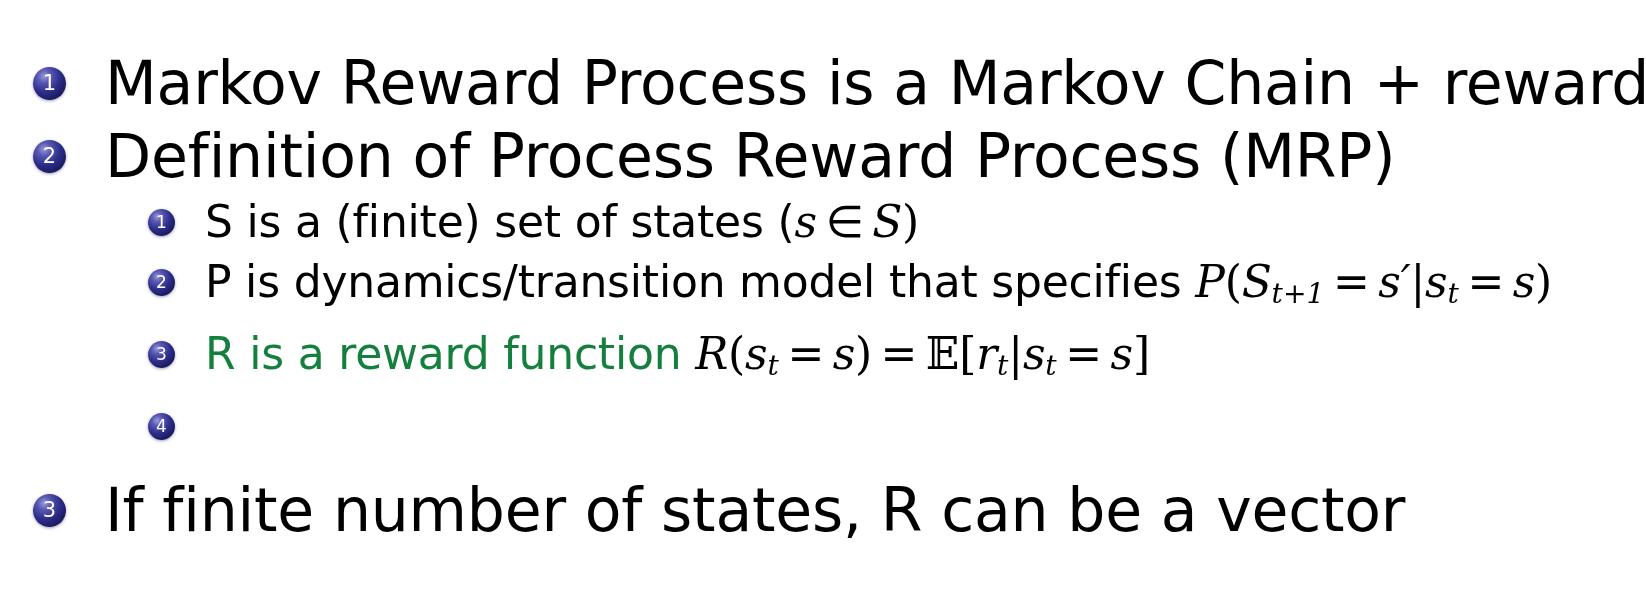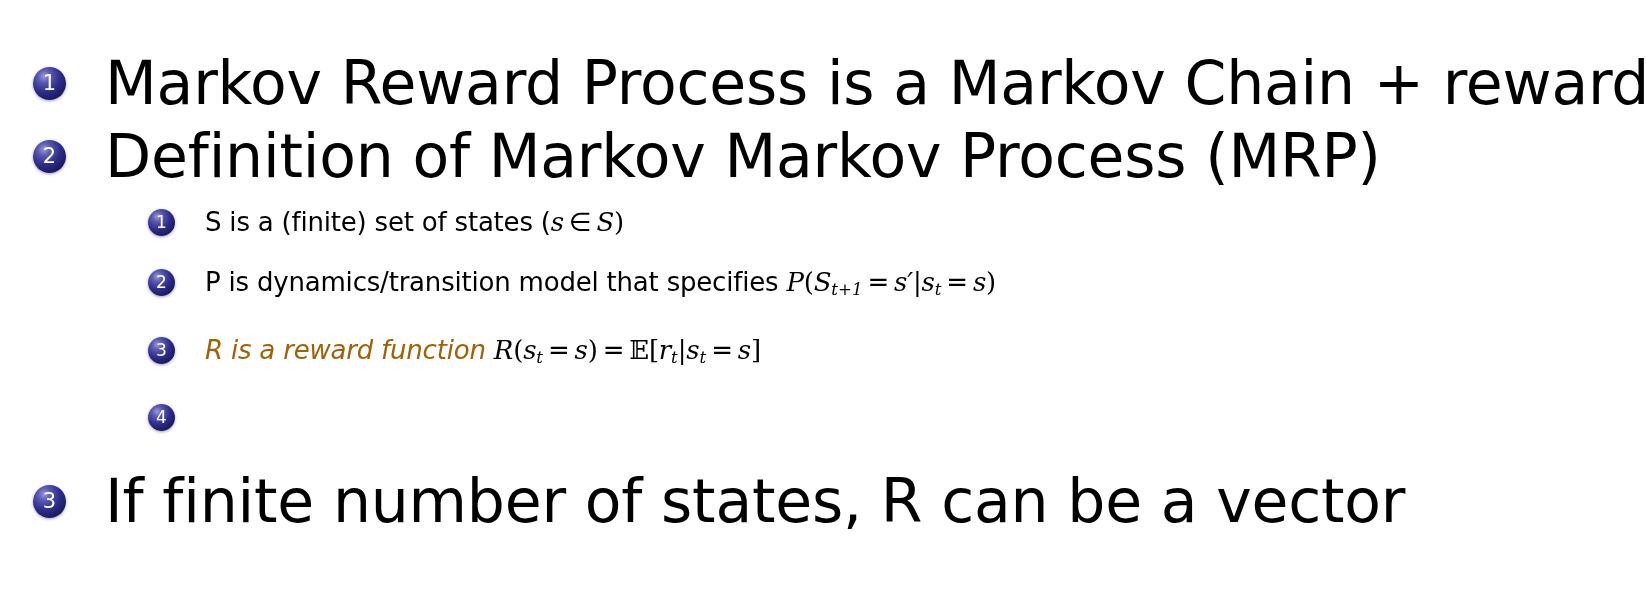--- a/index.html
+++ b/index.html
@@ -59,21 +59,21 @@
     margin: 0;
     padding: 0;
   }
   .row2 {
     position: relative;
     min-height: 60px;
     padding-left: 205px;
     display: block;
   }
   .row2 .text {
-    font-size: 26px;
+    font-size: 44px;
     line-height: 60px;
     letter-spacing: -0.2px;
     white-space: nowrap;
     display: block;
   }
 
   
   .bullet {
     position: absolute;
     border-radius: 50%;
@@ -102,21 +102,21 @@
   .bullet.lvl2 {
     width: 27px;
     height: 27px;
     left: 148px;
     top: 17px;
     font-size: 17px;
     line-height: 27px;
   }
 
   
-  .highlight-red { color: #a16207; font-style: italic; }
+  .highlight-red { color: #15803d; }
   .math {
     font-family: "DejaVu Serif", serif;
     font-style: italic;
   }
   .mathup {
     font-family: "DejaVu Serif", serif;
     font-style: normal;
   }
   .bbE {
     font-family: "DejaVu Serif", serif;
@@ -149,21 +149,21 @@
     <li class="item" id="item-1">
       <div class="row1">
         <span class="bullet lvl1">1</span>
         <span class="text">Markov Reward Process is a Markov Chain + reward</span>
       </div>
     </li>
 
     <li class="item" id="item-2">
       <div class="row1">
         <span class="bullet lvl1">2</span>
-        <span class="text">Definition of Markov Markov Process (MRP)</span>
+        <span class="text">Definition of Process Reward Process (MRP)</span>
       </div>
 
       <ol class="level2" id="sub-list">
 
         <li class="item">
           <div class="row2">
             <span class="bullet lvl2">1</span>
             <span class="text"><span>S is a (finite) set of states (</span><span class="math">s</span> <span class="op">∈</span> <span class="math">S</span><span class="mathup">)</span></span>
           </div>
         </li>

